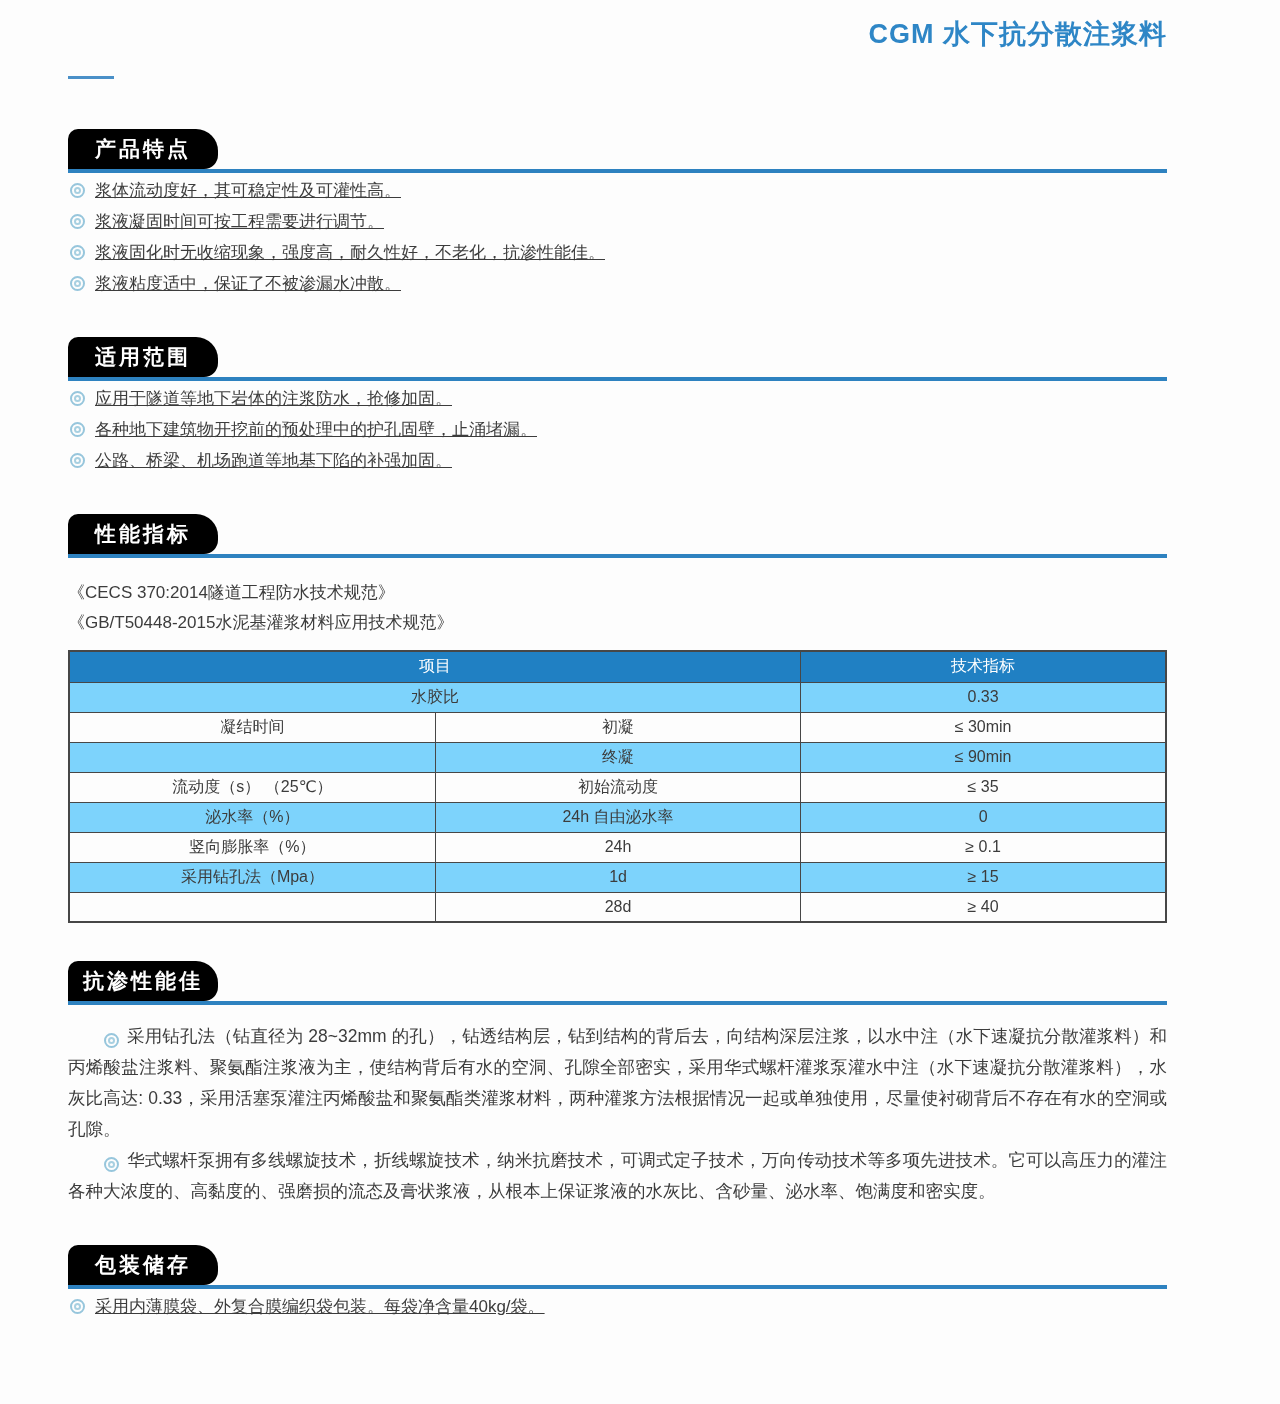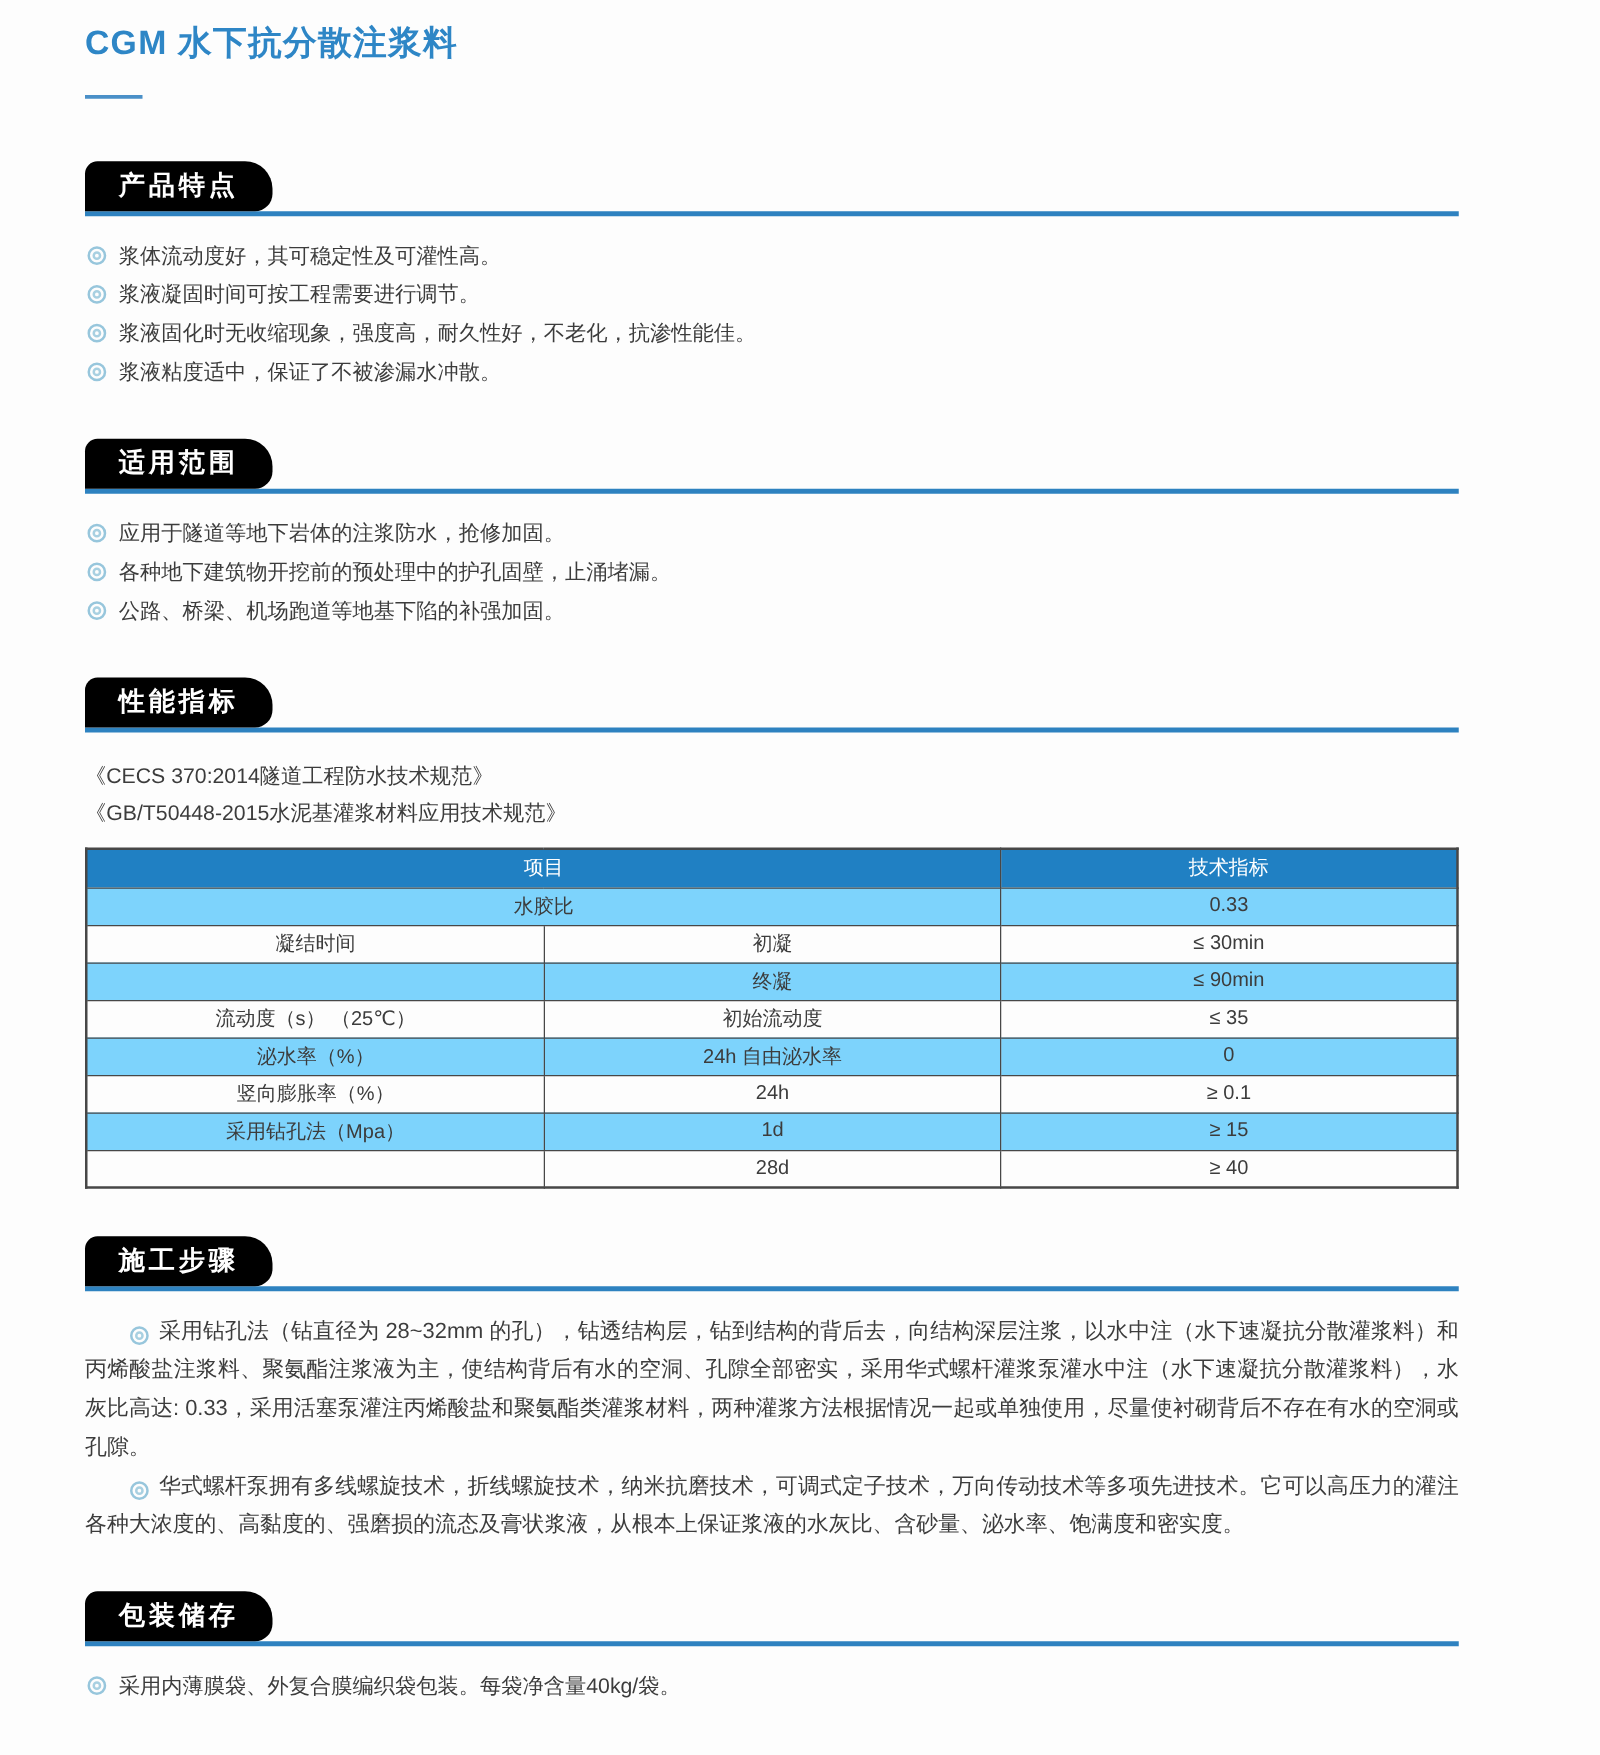--- a/index.html
+++ b/index.html
@@ -16,20 +16,21 @@
     height: 1404px;
     background: #fdfdfd;
     padding: 16px 113px 0 68px;
   }
   
   .doc-title {
     font-size: 27px;
     font-weight: bold;
     color: #2e86c6;
     letter-spacing: 1px;
+    text-align: right;
   }
   .title-underline {
     width: 46px;
     height: 3px;
     background: #4a90c8;
     margin-top: 24px;
   }
   
   .section { margin-top: 38px; }
   .section.first { margin-top: 50px; }
@@ -43,21 +44,21 @@
     color: #ffffff;
     font-size: 21px;
     font-weight: bold;
     letter-spacing: 3px;
     line-height: 40px;
     width: 150px;
     text-align: center;
     border-radius: 10px 22px 14px 0;
   }
   
-  .bullet-list { margin-top: 16px; }
+  .bullet-list { margin-top: 2px; text-decoration: underline; }
   .bullet {
     display: flex;
     align-items: flex-start;
     line-height: 31px;
     font-size: 17px;
   }
   .ring {
     flex: 0 0 auto;
     width: 15px;
     height: 15px;
@@ -253,21 +254,21 @@
           <td>28d</td>
           <td>≥ 40</td>
         </tr>
       </tbody>
     </table>
   </div>
 
   <div class="section">
     <div class="section-head">
       <div class="badge">
-        <span>施工步骤</span>
+        <span>抗渗性能佳</span>
       </div>
     </div>
     <div class="paragraphs">
       <p class="para">
         <span class="ring">
             <span class="ring-inner"></span>
           </span><span>采用钻孔法（钻直径为 28~32mm 的孔），钻透结构层，钻到结构的背后去，向结构深层注浆，以水中注（水下速凝抗分散灌浆料）和丙烯酸盐注浆料、聚氨酯注浆液为主，使结构背后有水的空洞、孔隙全部密实，采用华式螺杆灌浆泵灌水中注（水下速凝抗分散灌浆料），水灰比高达: 0.33，采用活塞泵灌注丙烯酸盐和聚氨酯类灌浆材料，两种灌浆方法根据情况一起或单独使用，尽量使衬砌背后不存在有水的空洞或孔隙。</span>
       </p>
       <p class="para">
         <span class="ring">

